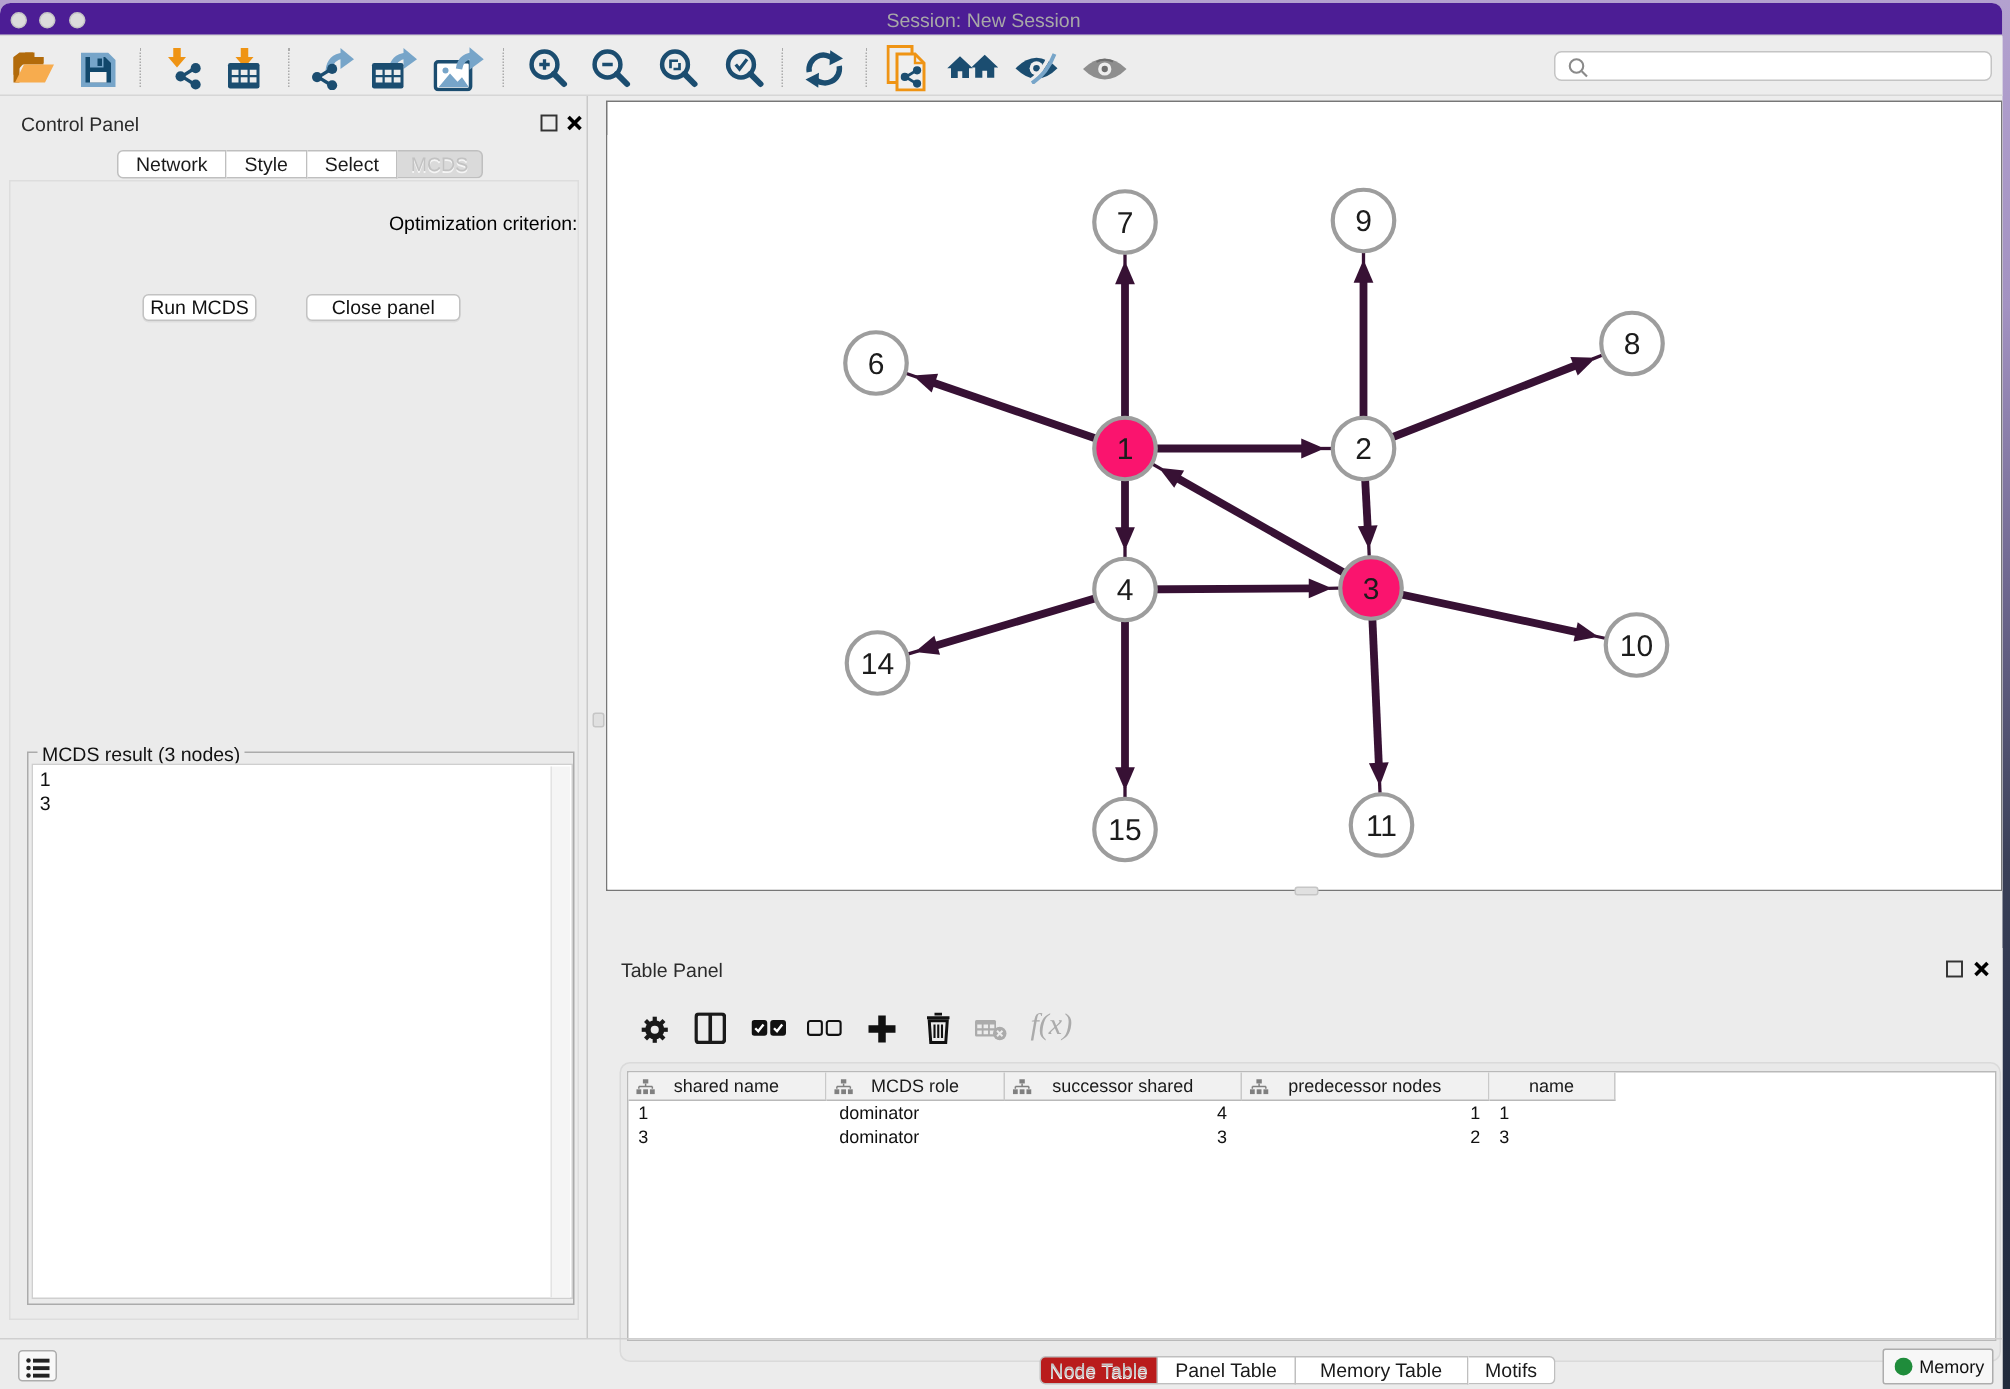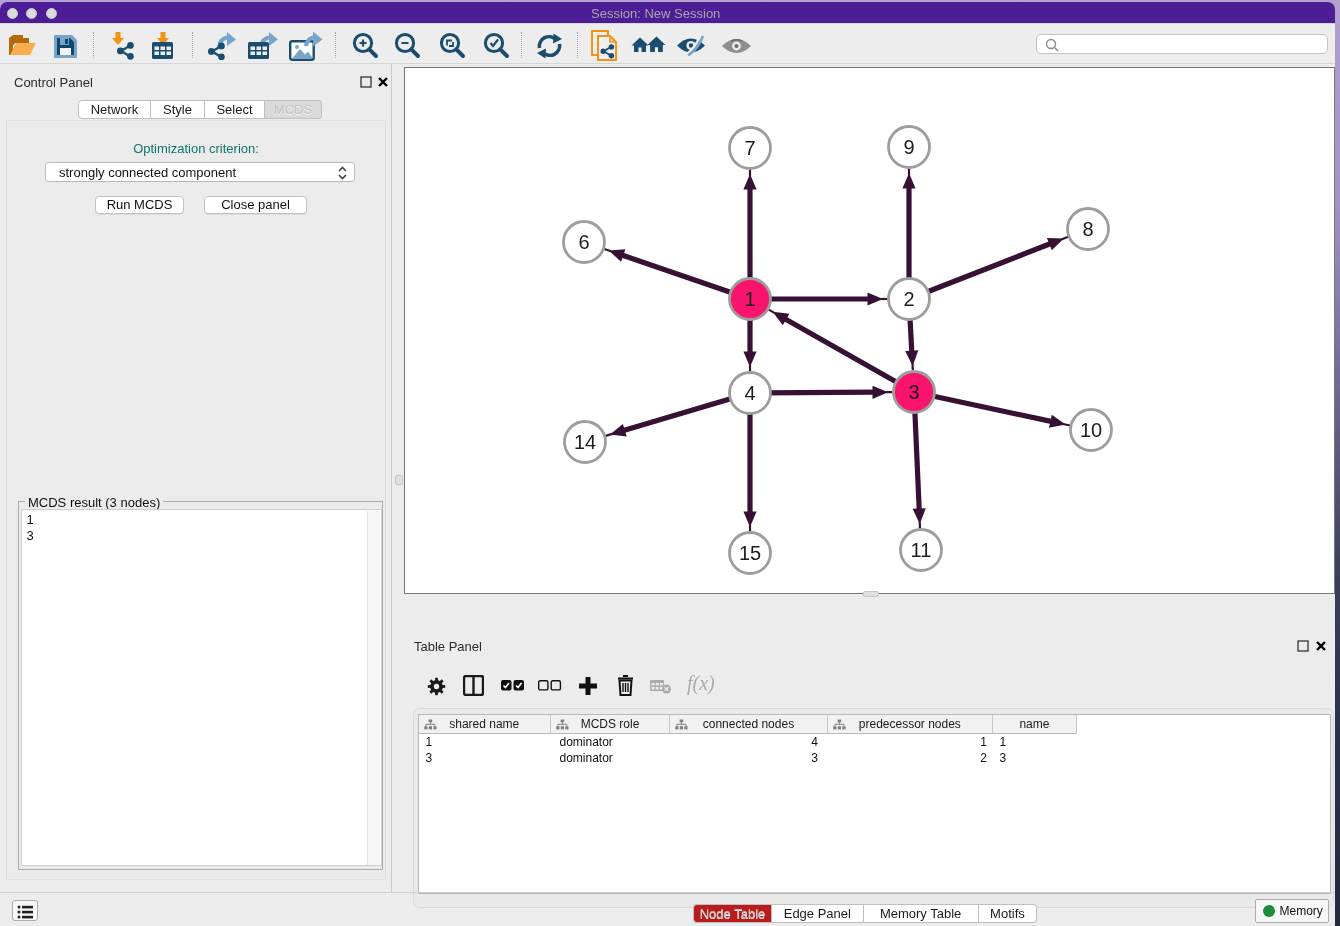--- a/index.html
+++ b/index.html
@@ -213,29 +213,22 @@
       <rect x="1" y="1" width="10" height="10" fill="none" stroke="#333" stroke-width="1.3"></rect>
       <path d="M19 2 L27 10 M27 2 L19 10" stroke="#000" stroke-width="2.4"></path>
     </svg>
     <div class="tabs" style="left:78px;top:36px">
       <div class="tab first" style="width:73px">Network</div>
       <div class="tab" style="width:54px">Style</div>
       <div class="tab" style="width:60px">Select</div>
       <div class="tab last dis" style="width:57px">MCDS</div>
     </div>
     <div class="cpcontent">
-      <div class="abs" style="left:0;top:20px;width:100%;text-align:center;font-size:13px;color:#0f766e">Optimization criterion:</div>
-      <div class="abs" style="left:38px;top:41px;width:310px;height:20px;background:#fff;border:1px solid #B9B9B9;border-radius:4px;">
-        <div class="abs" style="left:13px;top:2px;font-size:13px;color:#111">strongly connected component</div>
-        <svg class="abs" style="right:6px;top:3px" width="11" height="14">
-            <path d="M2 5 L5.5 1.5 L9 5" fill="none" stroke="#444" stroke-width="1.6"></path>
-            <path d="M2 9 L5.5 12.5 L9 9" fill="none" stroke="#444" stroke-width="1.6"></path>
-          </svg>
-      </div>
-      <div class="btn" style="left:88px;top:75px;width:89px">Run MCDS</div>
+      <div class="abs" style="left:0;top:20px;width:100%;text-align:right;font-size:13px;color:#000000">Optimization criterion:</div>
+      <div class="btn" style="left:88px;top:75px;width:76px">Run MCDS</div>
       <div class="btn" style="left:197px;top:75px;width:103px">Close panel</div>
       <div class="abs" style="left:10.5px;top:380px;width:365.5px;height:369px;border:1px solid #ABABAB"></div>
         <div class="abs" style="left:18px;top:373.5px;font-size:13px;color:#111;background:#EBEBEB;padding:0 3px">MCDS result (3 nodes)</div>
         <div class="abs" style="left:13.5px;top:388px;width:361px;height:357px;background:#fff;border:1px solid #CFCFCF;">
           <div class="abs" style="left:5px;top:2px;font-size:13px;color:#111;line-height:16.3px">1<br>3</div>
           <div class="abs" style="right:1px;top:1px;width:13px;height:354px;background:#F5F5F5;border-left:1px solid #E3E3E3"></div>
         </div>
     </div>
   </div>
 
@@ -388,21 +381,21 @@
       <div class="th" style="left:132.5px;width:119.0px">MCDS role</div>
       <svg class="abs" style="left:137.5px;top:4px" width="13" height="11">
           <g fill="none" stroke="#808080" stroke-width="1">
             <rect x="4.6" y="0.5" width="3.6" height="2.8" fill="#808080" stroke="none"></rect>
             <path d="M6.4 3.3 L6.4 5.3 M1.9 5.3 L10.9 5.3 M1.9 5.3 L1.9 6.8 M10.9 5.3 L10.9 6.8"></path>
             <rect x="0.3" y="7.2" width="3.2" height="3.2" fill="#808080" stroke="none"></rect>
             <rect x="4.8" y="7.2" width="3.2" height="3.2" fill="#808080" stroke="none"></rect>
             <rect x="9.3" y="7.2" width="3.2" height="3.2" fill="#808080" stroke="none"></rect>
           </g>
         </svg>
-      <div class="th" style="left:251.5px;width:157.89999999999998px">connected nodes</div>
+      <div class="th" style="left:251.5px;width:157.89999999999998px">successor shared</div>
       <svg class="abs" style="left:256.5px;top:4px" width="13" height="11">
           <g fill="none" stroke="#808080" stroke-width="1">
             <rect x="4.6" y="0.5" width="3.6" height="2.8" fill="#808080" stroke="none"></rect>
             <path d="M6.4 3.3 L6.4 5.3 M1.9 5.3 L10.9 5.3 M1.9 5.3 L1.9 6.8 M10.9 5.3 L10.9 6.8"></path>
             <rect x="0.3" y="7.2" width="3.2" height="3.2" fill="#808080" stroke="none"></rect>
             <rect x="4.8" y="7.2" width="3.2" height="3.2" fill="#808080" stroke="none"></rect>
             <rect x="9.3" y="7.2" width="3.2" height="3.2" fill="#808080" stroke="none"></rect>
           </g>
         </svg>
       <div class="th" style="left:409.4px;width:164.89999999999998px">predecessor nodes</div>
@@ -422,21 +415,21 @@
       <div class="trow" style="left:409.4px;top:19px;width:159px;text-align:right">1</div>
       <div class="trow" style="left:581px;top:19px">1</div>
       <div class="trow" style="left:7px;top:35px">3</div>
       <div class="trow" style="left:141px;top:35px">dominator</div>
       <div class="trow" style="left:251.5px;top:35px;width:148px;text-align:right">3</div>
       <div class="trow" style="left:409.4px;top:35px;width:159px;text-align:right">2</div>
       <div class="trow" style="left:581px;top:35px">3</div>
     </div>
     <div class="btabs">
       <div class="tab first" style="width:79px;background:#b91c1c"><span style="color:#C6C6C6;text-shadow:0 1px 0 #F2F2F2">Node Table</span></div>
-      <div class="tab" style="width:91.7px">Edge Panel</div>
+      <div class="tab" style="width:91.7px">Panel Table</div>
       <div class="tab" style="width:114.9px">Memory Table</div>
       <div class="tab last" style="width:58.7px">Motifs</div>
     </div>
   </div>
   <div class="statussep"></div>
   <div class="listbtn">
       <svg width="24" height="19" style="position:absolute;left:4px;top:3px">
         <g fill="#222">
           <circle cx="2" cy="3" r="1.5"></circle>
           <rect x="5" y="1.8" width="11" height="2.6"></rect>

